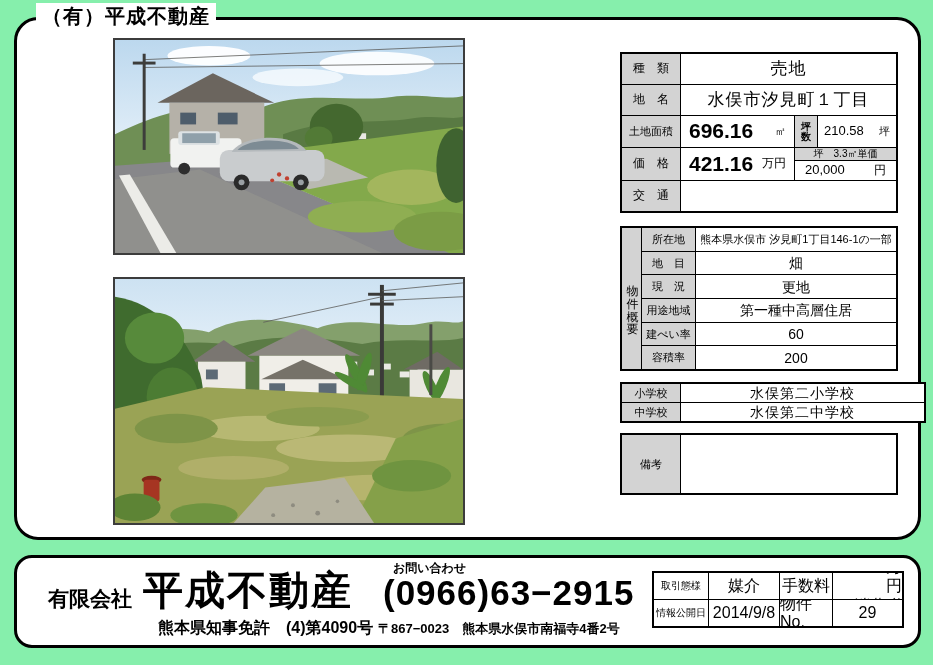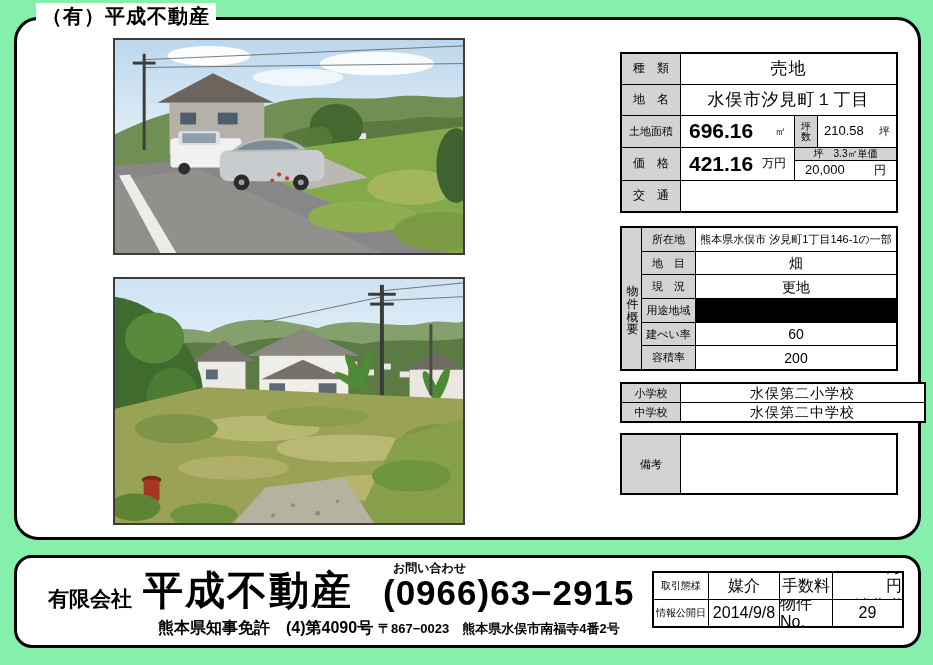--- a/index.html
+++ b/index.html
@@ -24,21 +24,21 @@
     overflow:hidden;line-height:1.15;}
   .lab{background:#d3d3d3;font-size:12px;text-align:right;}
   .between{justify-content:space-between;}
   
   #t1{left:620px;top:52px;width:278px;height:161px;
       grid-template-columns:58px 113px 22px 1fr;
       grid-template-rows:30px 30px 31px 12px 19px 1fr;}
   #t1 .v-big{font-size:17px;letter-spacing:1px;}
   #t1 .num{font-size:21px;font-weight:bold;}
   #t1 .unit{font-size:11px;}
-  #t1 .tsubo-lab{font-size:10px;line-height:1;text-align:center;padding:0 3px;}
+  #t1 .tsubo-lab{font-size:10px;line-height:1;text-align:center;padding:0 3px;font-weight:bold;}
   #t1 .mid{font-size:13px;}
   #t1 .strip{font-size:10px;}
   
   #t2{left:620px;top:226px;width:278px;height:145px;
       grid-template-columns:19px 53px 1fr;grid-template-rows:repeat(6,1fr);}
   #t2 .vlab{grid-row:1/7;grid-column:1;writing-mode:vertical-rl;text-orientation:upright;
       font-size:12px;letter-spacing:13px;padding-top:6px;}
   #t2 .rlab{font-size:11px;}
   #t2 .val{font-size:14px;}
   #t2 .val.small{font-size:11px;}
@@ -232,20 +232,21 @@
 
   <div class="gtable" id="t2">
     <div class="cell lab vlab">物件概要</div>
     <div class="cell lab rlab" style="grid-row:1;grid-column:2">所在地</div>
     <div class="cell val small" style="grid-row:1;grid-column:3">熊本県水俣市 汐見町1丁目146-1の一部</div>
     <div class="cell lab rlab" style="grid-row:2;grid-column:2">地　目</div>
     <div class="cell val" style="grid-row:2;grid-column:3">畑</div>
     <div class="cell lab rlab" style="grid-row:3;grid-column:2">現　況</div>
     <div class="cell val" style="grid-row:3;grid-column:3">更地</div>
     <div class="cell lab rlab" style="grid-row:4;grid-column:2">用途地域</div>
+    <div class="cell val" style="grid-row:4;grid-column:3">第一種中高層住居</div>
     <div class="cell lab rlab" style="grid-row:5;grid-column:2">建ぺい率</div>
     <div class="cell val" style="grid-row:5;grid-column:3">60</div>
     <div class="cell lab rlab" style="grid-row:6;grid-column:2">容積率</div>
     <div class="cell val" style="grid-row:6;grid-column:3">200</div>
   </div>
 
   <div class="gtable" id="t3">
     <div class="cell lab" style="font-size:11px">小学校</div>
     <div class="cell val">水俣第二小学校</div>
     <div class="cell lab" style="font-size:11px">中学校</div>

